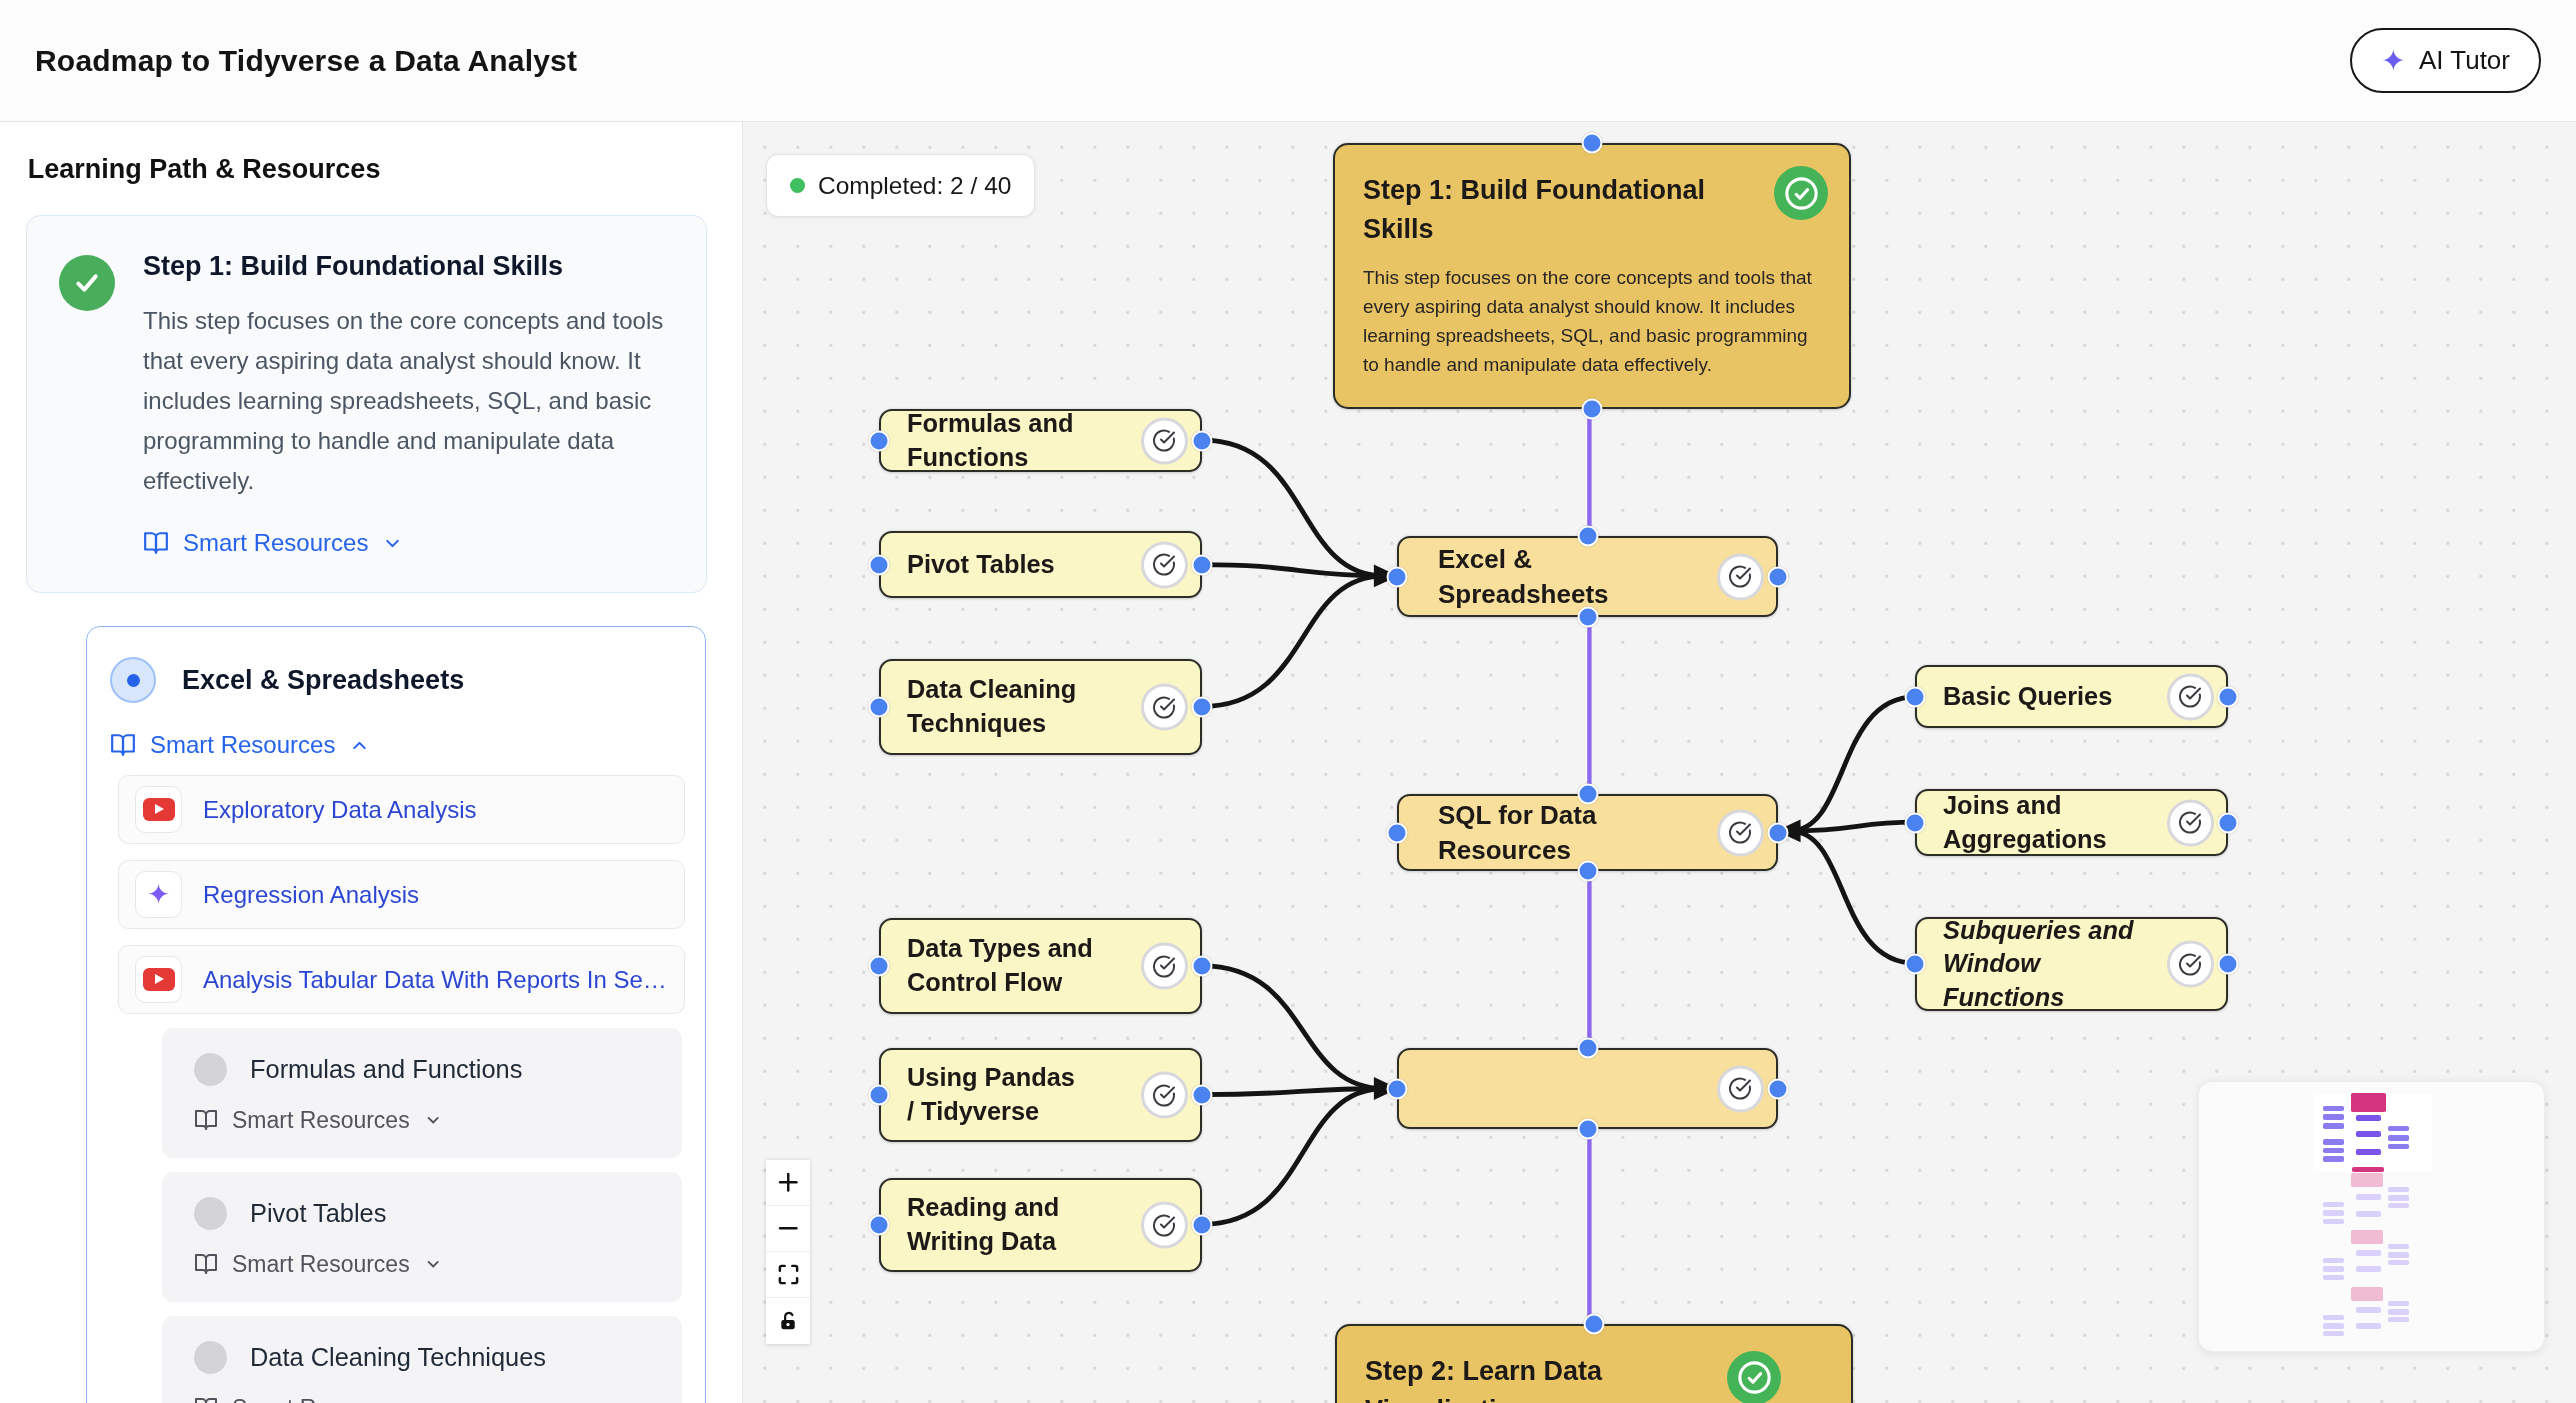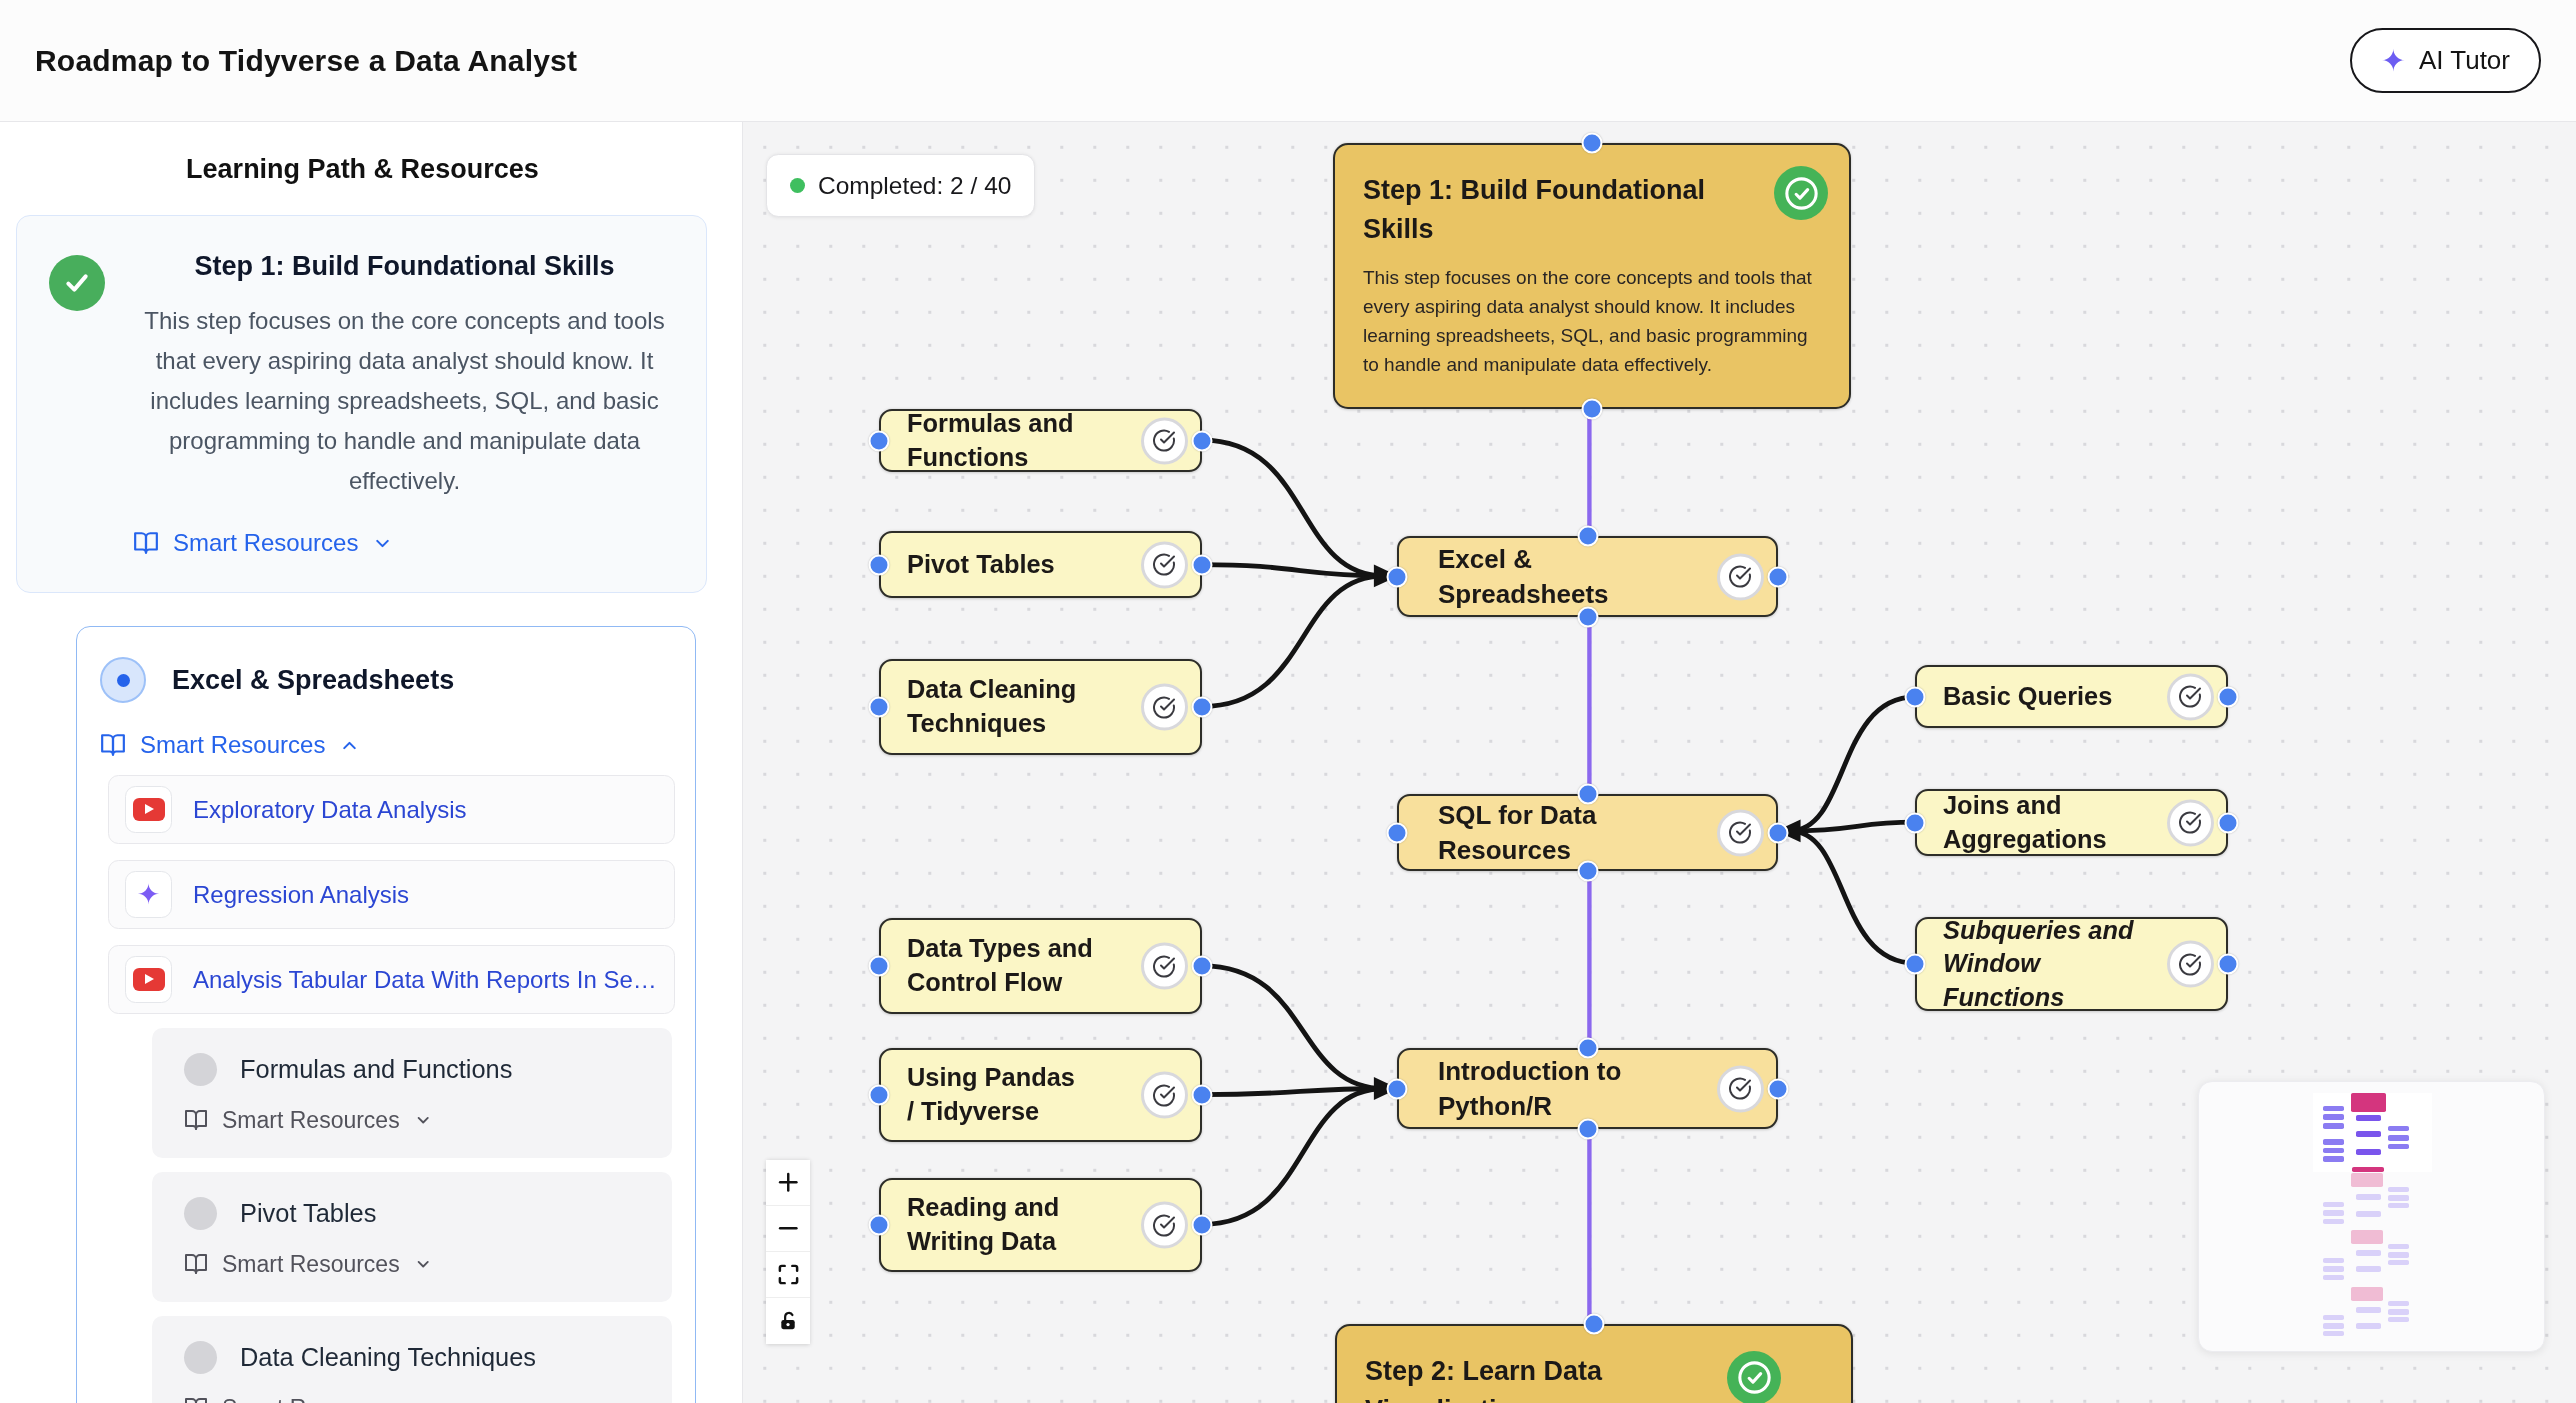--- a/index.html
+++ b/index.html
@@ -24,22 +24,22 @@
     font-family:inherit;
   }
   .sparkle{color:#6c5df2;font-size:30px;line-height:1;}
 
   
   .content{display:flex;flex:1;min-height:0;}
 
   
   aside{
     width:743px;flex:0 0 743px;box-sizing:border-box;background:#fff;
-    border-right:0.9px solid #e7e7ea;padding:32px 35px 0 16px;
-    overflow:hidden;position:relative;text-align:center;
+    border-right:0.9px solid #e7e7ea;padding:32px 35px 0 26px;
+    overflow:hidden;position:relative;
   }
   .sb-heading{font-size:27px;font-weight:bold;color:#111;margin:0 0 30px 1.8px;}
   .step-card{
     background:#f8fafc;border:1.8px solid #dbe7fb;border-radius:14px;
     padding:35px 26px 35px 32px;display:flex;gap:28px;
   }
   .step-check{
     width:56px;height:56px;border-radius:50%;background:#48ae5c;flex:0 0 56px;
     display:flex;align-items:center;justify-content:center;margin-top:3.5px;
   }
@@ -443,21 +443,20 @@
             <svg width="24" height="24" viewBox="0 0 24 24" fill="none" stroke="#3a3a40" stroke-width="2" stroke-linecap="round" stroke-linejoin="round">
               <path d="M21.8 10A10 10 0 1 1 17 3.34"></path>
               <path d="m9 11 3 3L22 4"></path>
             </svg>
           </span>
         <span class="handle h-left"></span>
         <span class="handle h-right"></span>
       </div>
 
       <div class="node topic" style="left:654px;top:926px;width:381px;height:81px;padding-right:77px;">
-        <span class="nlabel">Introduction to Python/R</span>
         <span class="check-btn">
             <svg width="24" height="24" viewBox="0 0 24 24" fill="none" stroke="#3a3a40" stroke-width="2" stroke-linecap="round" stroke-linejoin="round">
               <path d="M21.8 10A10 10 0 1 1 17 3.34"></path>
               <path d="m9 11 3 3L22 4"></path>
             </svg>
           </span>
         <span class="handle h-top"></span>
         <span class="handle h-bottom"></span>
         <span class="handle h-left"></span>
         <span class="handle h-right"></span>

